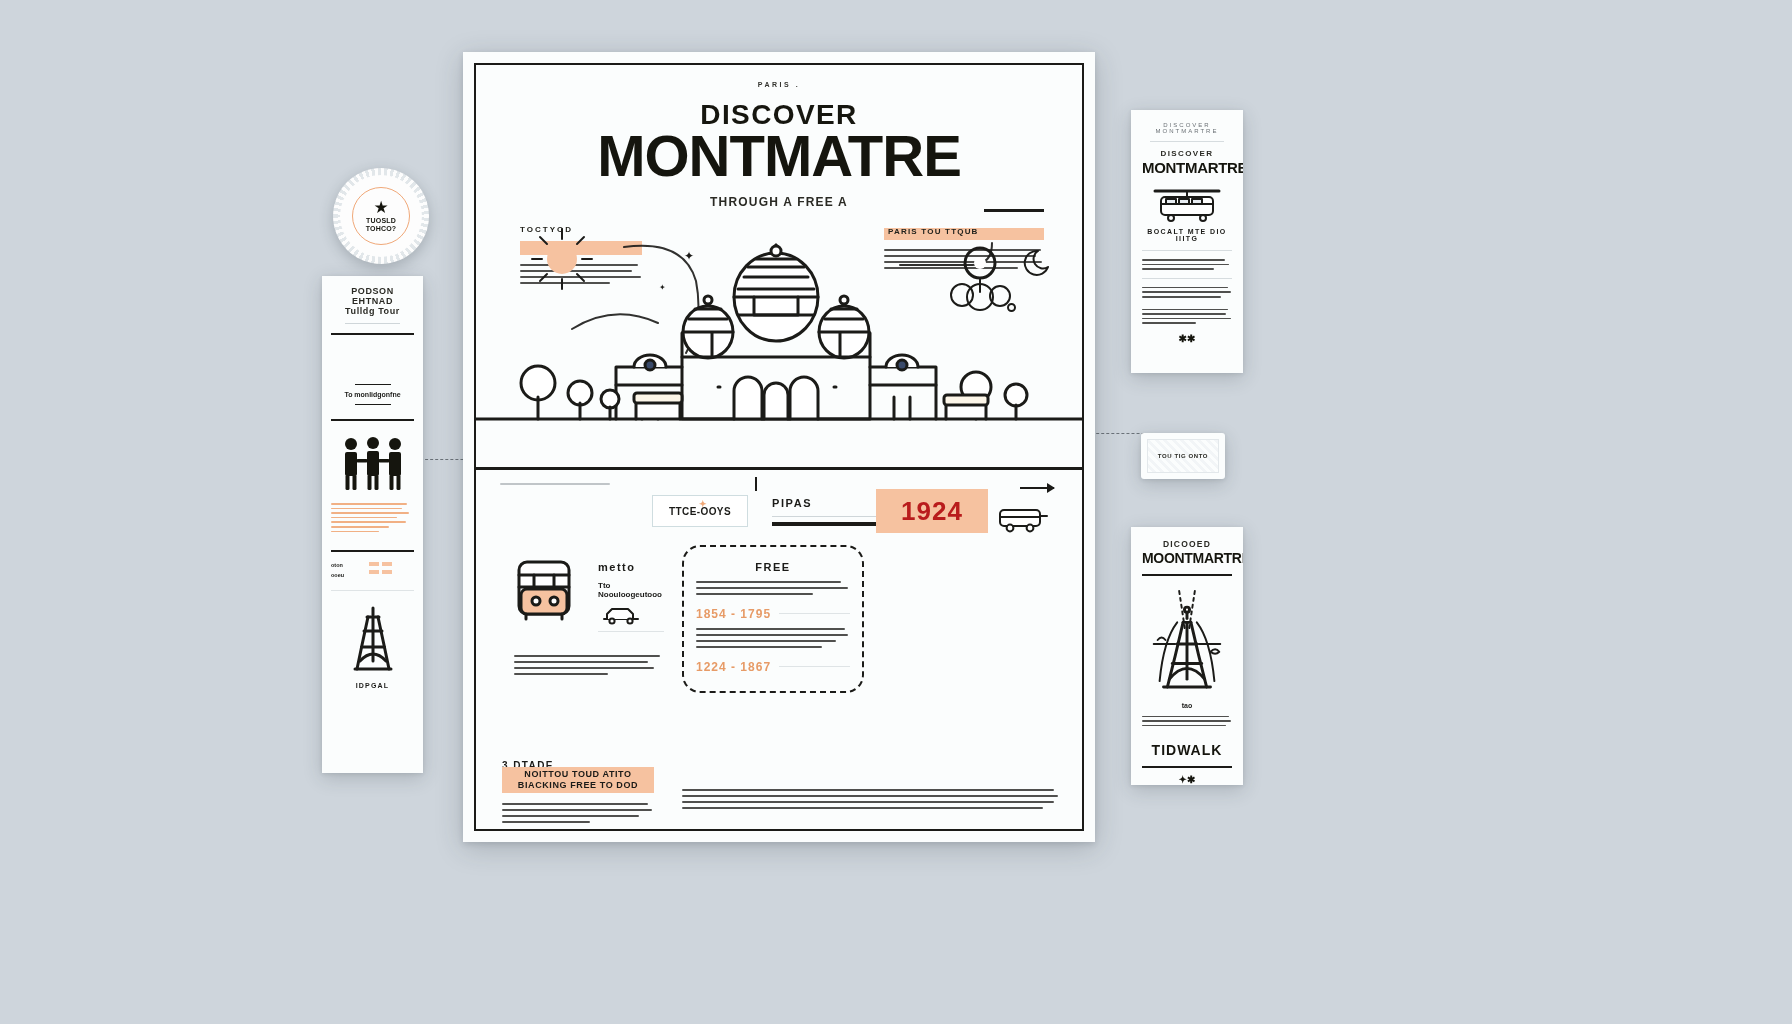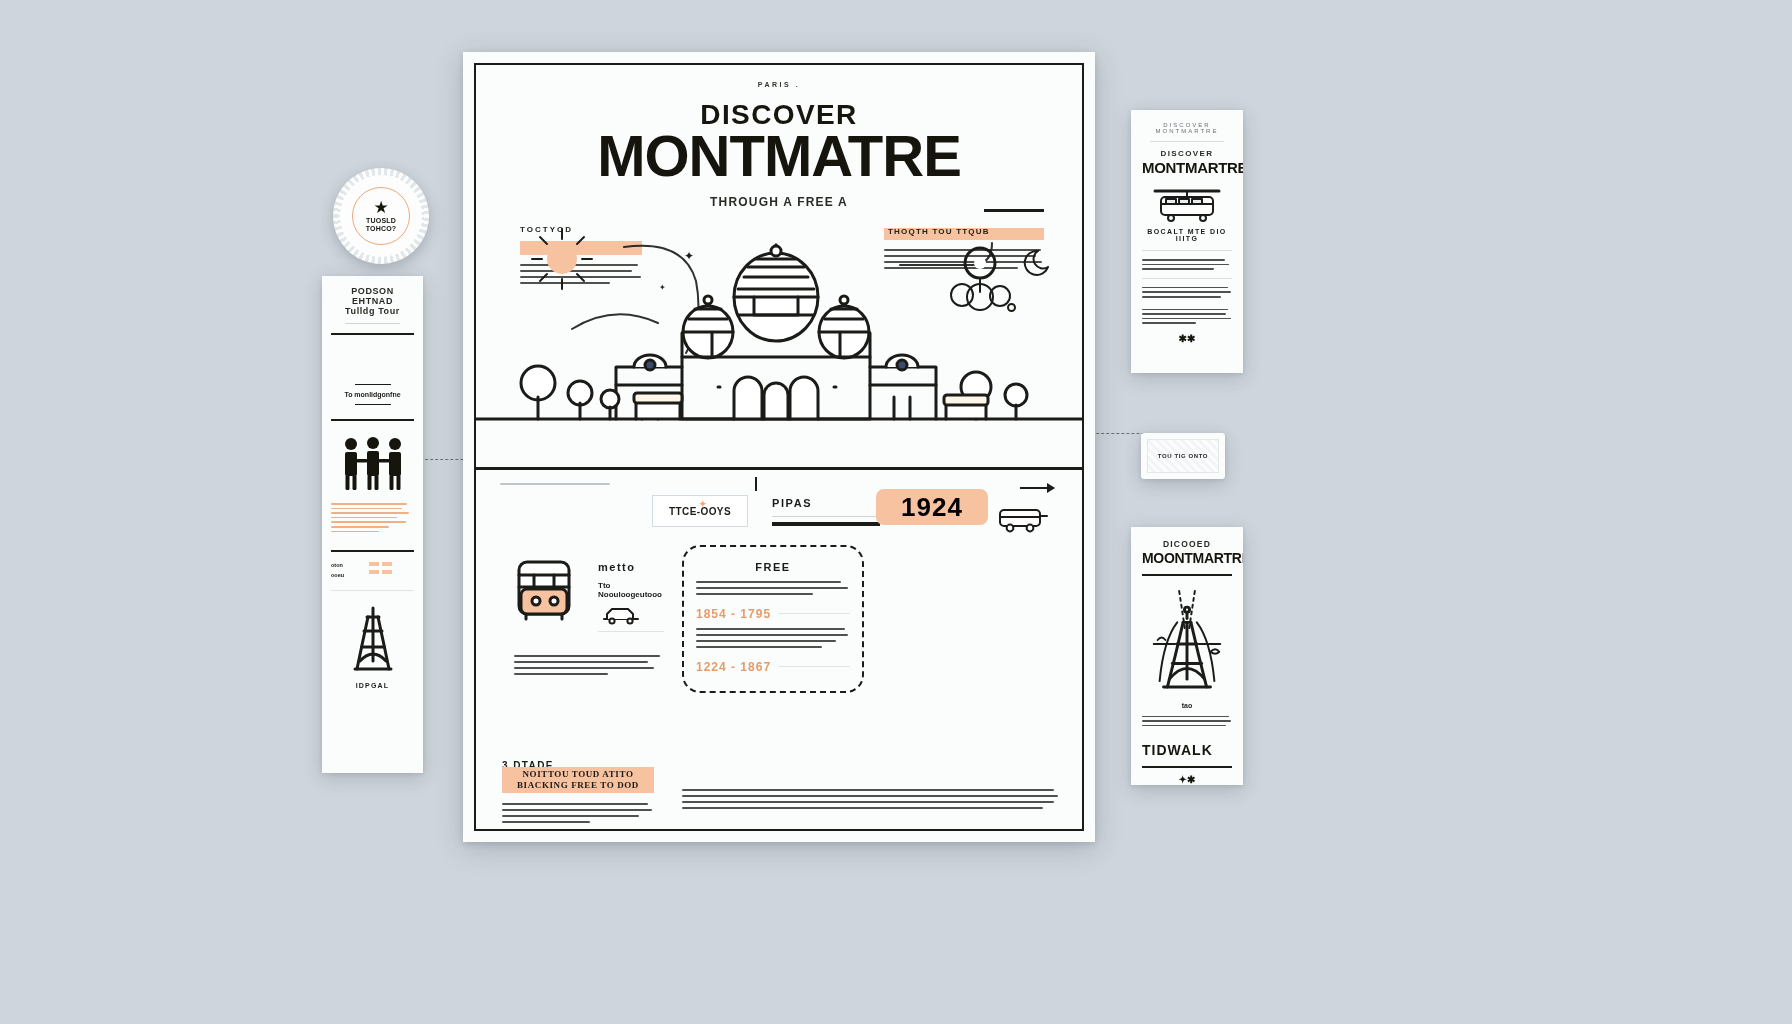--- a/index.html
+++ b/index.html
@@ -78,23 +78,23 @@
     justify-content:center; font-size:10px; font-weight:800; letter-spacing:.4px;
     color:#1b1b18; filter: blur(.4px);
   }
   .chip .spark { position:absolute; top:3px; left:46px; color:#f0a878; font-size:9px; }
   .stat2 { position:absolute; left:272px; top:8px; width:108px; }
   .stat2 .lbl { font-size:11px; font-weight:800; letter-spacing:1.6px; color:#1b1b18;
                 filter: blur(.4px); }
   .stat2 .ul-thin { height:1px; background:#cfd6d9; margin-top:7px; }
   .stat2 .ul-thick { height:3.5px; background:#1b1b18; margin-top:5px; }
   .year-badge {
-    position:absolute; left:376px; top:0; width:112px; height:36px;
+    position:absolute; left:376px; top:0; width:112px; height:44px;
     background:#f6c2a0; display:flex; align-items:center; justify-content:center;
-    color:#000000; font-size:26px; font-weight:900; letter-spacing:1px;border-radius:8px;
+    color:#b91c1c; font-size:26px; font-weight:900; letter-spacing:1px;
   }
   .arrow-right { position:absolute; right:72px; top:10px; width:40px; height:2px;
                  background:#1b1b18; }
   .arrow-right:after { content:""; position:absolute; right:-1px; top:-4px;
                  border-left:8px solid #1b1b18; border-top:5px solid transparent;
                  border-bottom:5px solid transparent; }
 
   
   .info-col { position:absolute; top:92px; }
   #info-a { left:38px; width:152px; }
@@ -102,21 +102,21 @@
             border:2px dashed #1b1b18; border-radius:18px; top:78px; }
   #info-c { left:402px; width:168px; }
   .info-h { font-size:11px; font-weight:900; letter-spacing:1.5px; color:#1b1b18;
             filter: blur(.5px); margin-bottom:8px; }
   .info-h.center { text-align:center; }
   .peach-date { font-size:12px; font-weight:800; color:#e79b67; letter-spacing:1px;
                 filter: blur(.5px); margin:8px 0 7px; }
 
   .cta-bar { position:absolute; left:26px; top:300px; width:152px; height:26px;
              background:#f6c2a0; display:flex; align-items:center;
-             justify-content:center;font-family:Liberation Serif, serif; }
+             justify-content:center; }
   .cta-txt { font-size:9px; font-weight:900; letter-spacing:.6px; color:#1b1b18;
              filter: blur(.5px); text-align:center; line-height:1.25; }
   .section-tag { position:absolute; left:26px; top:272px; font-size:10px;
                  font-weight:900; letter-spacing:1.4px; color:#1b1b18;
                  filter: blur(.5px); margin-top: 21px; }
 
   
   .card { position:absolute; background:#fbfdfd;
           box-shadow:0 5px 18px rgba(40,50,60,.2), 0 1px 4px rgba(40,50,60,.12);
           padding:12px 11px; overflow:hidden; }
@@ -278,21 +278,21 @@
             <span class="flt xs" style="width:99%"></span>
             <span class="flt xs" style="width:74%"></span>
           </div>
         </div>
 
         <div id="col-right">
           <div style="height:2.5px;background:#1b1b18;width:60px;margin:0 0 0 auto;
                       transform:translateY(-16px)"></div>
           <div class="hl-bar sm" style="position:relative">
             <span style="position:absolute;left:4px;top:-1px;font-size:8px;font-weight:800;
-                         letter-spacing:1.2px;color:#22221c;filter:blur(.5px)">THOQTH TOU TTQUB</span>
+                         letter-spacing:1.2px;color:#22221c;filter:blur(.5px)">PARIS TOU TTQUB</span>
           </div>
           <div>
             <span class="flt xs" style="width:98%"></span>
             <span class="flt xs" style="width:95%"></span>
             <span class="flt xs" style="width:99%"></span>
             <span class="flt xs" style="width:84%"></span>
           </div>
         </div>
 
         <svg style="position:absolute;left:0;top:0;" width="606" height="400">
@@ -599,19 +599,19 @@
 
     <div style="font-size:7px;font-weight:800;text-align:center;color:#1b1b18;
                 filter:blur(.5px);margin-top:2px;">tao</div>
 
     <div style="margin-top:7px">
       <span class="flt tiny" style="width:97%"></span>
       <span class="flt tiny" style="width:99%"></span>
       <span class="flt tiny" style="width:93%"></span>
     </div>
 
-    <div style="font-size:14px;font-weight:900;color:#15150e;
+    <div style="text-align:center;font-size:14px;font-weight:900;color:#15150e;
                 letter-spacing:1px;margin-top:16px;">TIDWALK</div>
     <div class="card-rule" style="margin:8px 0 6px;"></div>
     <div style="text-align:center;font-size:10px;font-weight:900;color:#15150e;">✦✱</div>
   </div>
 
 </div>
 
 </body></html>

